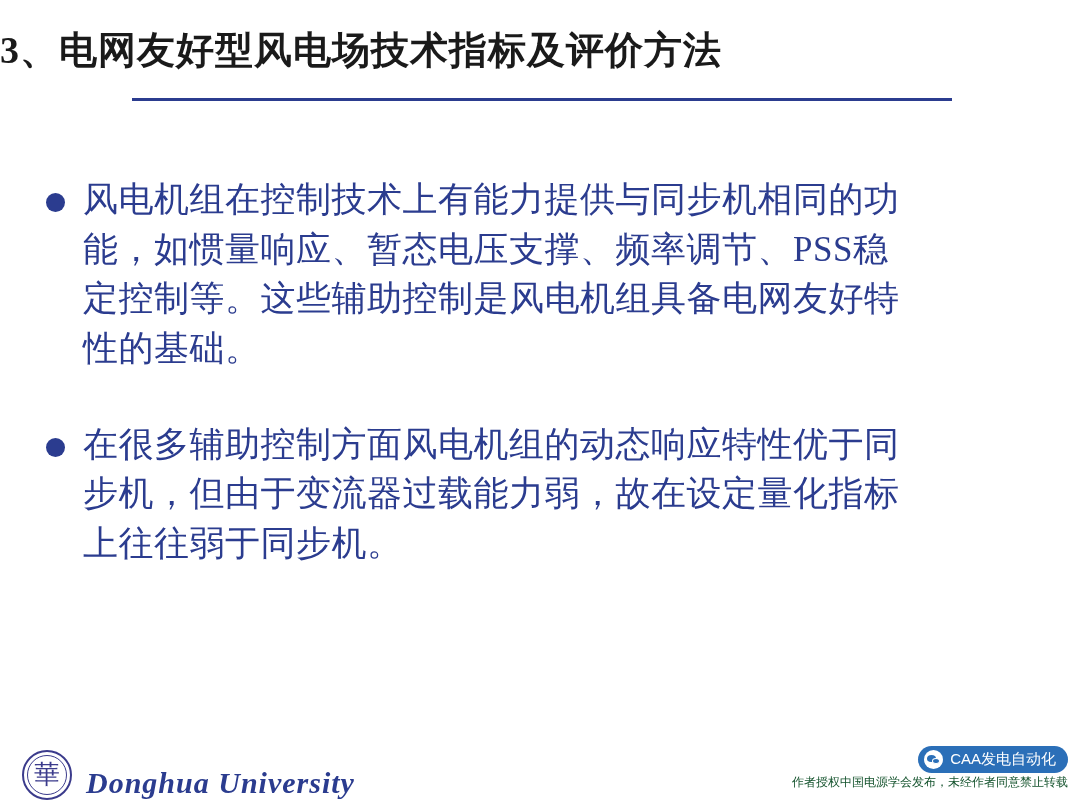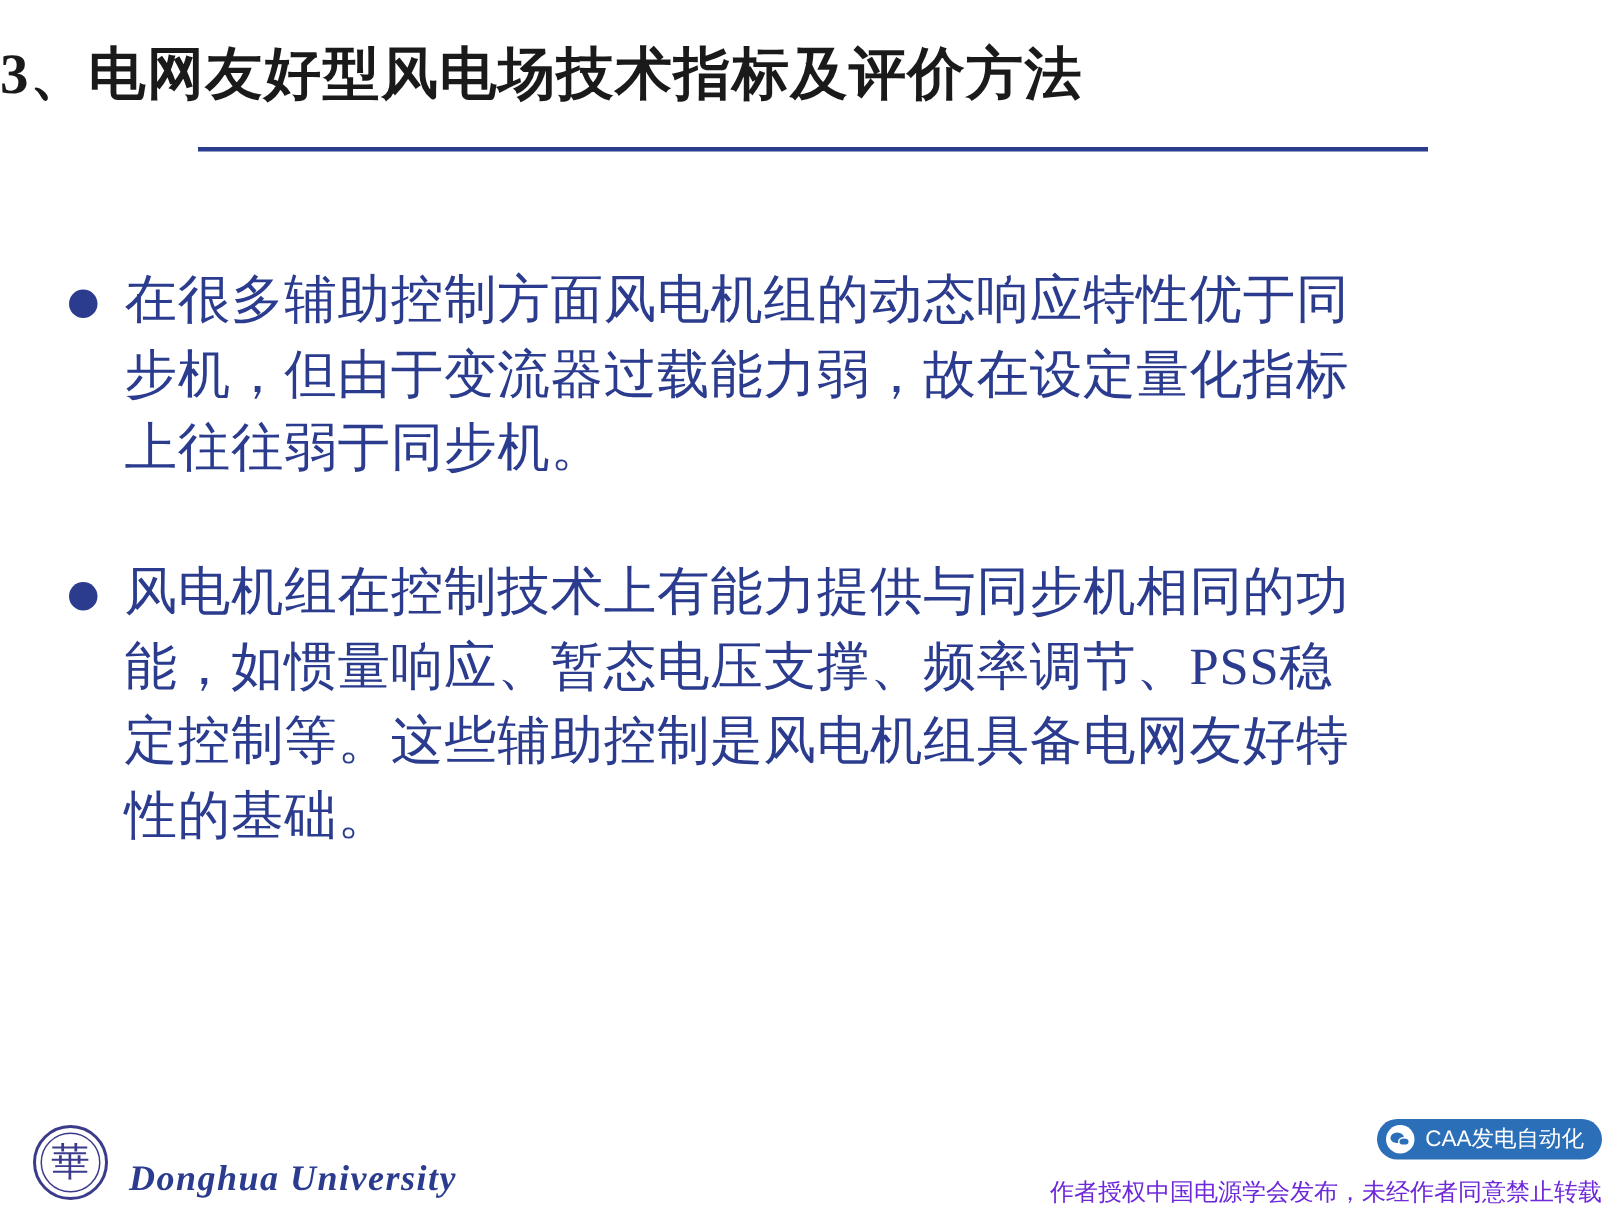--- a/index.html
+++ b/index.html
@@ -108,21 +108,21 @@
     color: #3b3b8c;
     line-height: 38px;
   }
   .univ-name {
     position: absolute;
     left: 86px;
     bottom: 10px;
     font-family: "Liberation Serif", "DejaVu Serif", serif;
     font-style: italic;
     font-weight: bold;
-    font-size: 24px;
+    font-size: 30px;
     color: #2b3c8f;
     letter-spacing: 1px;
   }
   
   .wechat-badge {
     position: absolute;
     right: 12px;
     bottom: 37px;
     display: flex;
     align-items: flex-start;
@@ -157,49 +157,49 @@
     left: 8px; top: 8px;
     width: 8px; height: 6px;
     background: #2b6fb8;
     border-radius: 50% 50% 45% 45%;
     border: 1px solid #ffffff;
     box-sizing: border-box;
   }
   .copyright {
     position: absolute;
     right: 12px;
-    bottom: 4px;
+    bottom: 19px;
     font-family: "Liberation Sans", "DejaVu Sans", sans-serif;
-    font-size: 16px;
-    color: #6d28d9;
+    font-size: 12px;
+    color: #14532d;
     white-space: nowrap;
   }
 </style>
 </head>
 <body>
 
 <div class="slide">
 
   <div class="title-wrap">
     <h1 class="slide-title">3、电网友好型风电场技术指标及评价方法</h1>
   </div>
   <div class="title-rule"></div>
 
   <div class="content">
+
+    <div class="bullet-row">
+      <div class="bullet-dot"></div>
+      <div class="bullet-text">风电机组在控制技术上有能力提供与同步机相同的功能，如惯量响应、暂态电压支撑、频率调节、PSS稳定控制等。这些辅助控制是风电机组具备电网友好特性的基础。</div>
+    </div>
 
     <div class="bullet-row">
       <div class="bullet-dot"></div>
       <div class="bullet-text">在很多辅助控制方面风电机组的动态响应特性优于同步机，但由于变流器过载能力弱，故在设定量化指标上往往弱于同步机。</div>
     </div>
 
-    <div class="bullet-row">
-      <div class="bullet-dot"></div>
-      <div class="bullet-text">风电机组在控制技术上有能力提供与同步机相同的功能，如惯量响应、暂态电压支撑、频率调节、PSS稳定控制等。这些辅助控制是风电机组具备电网友好特性的基础。</div>
-    </div>
-
   </div>
 
   <div class="footer-logo">
     <div class="ring"></div>
     <div class="ring-inner"></div>
     <div class="glyph">華</div>
   </div>
 
   <div class="univ-name">Donghua  University</div>
 

